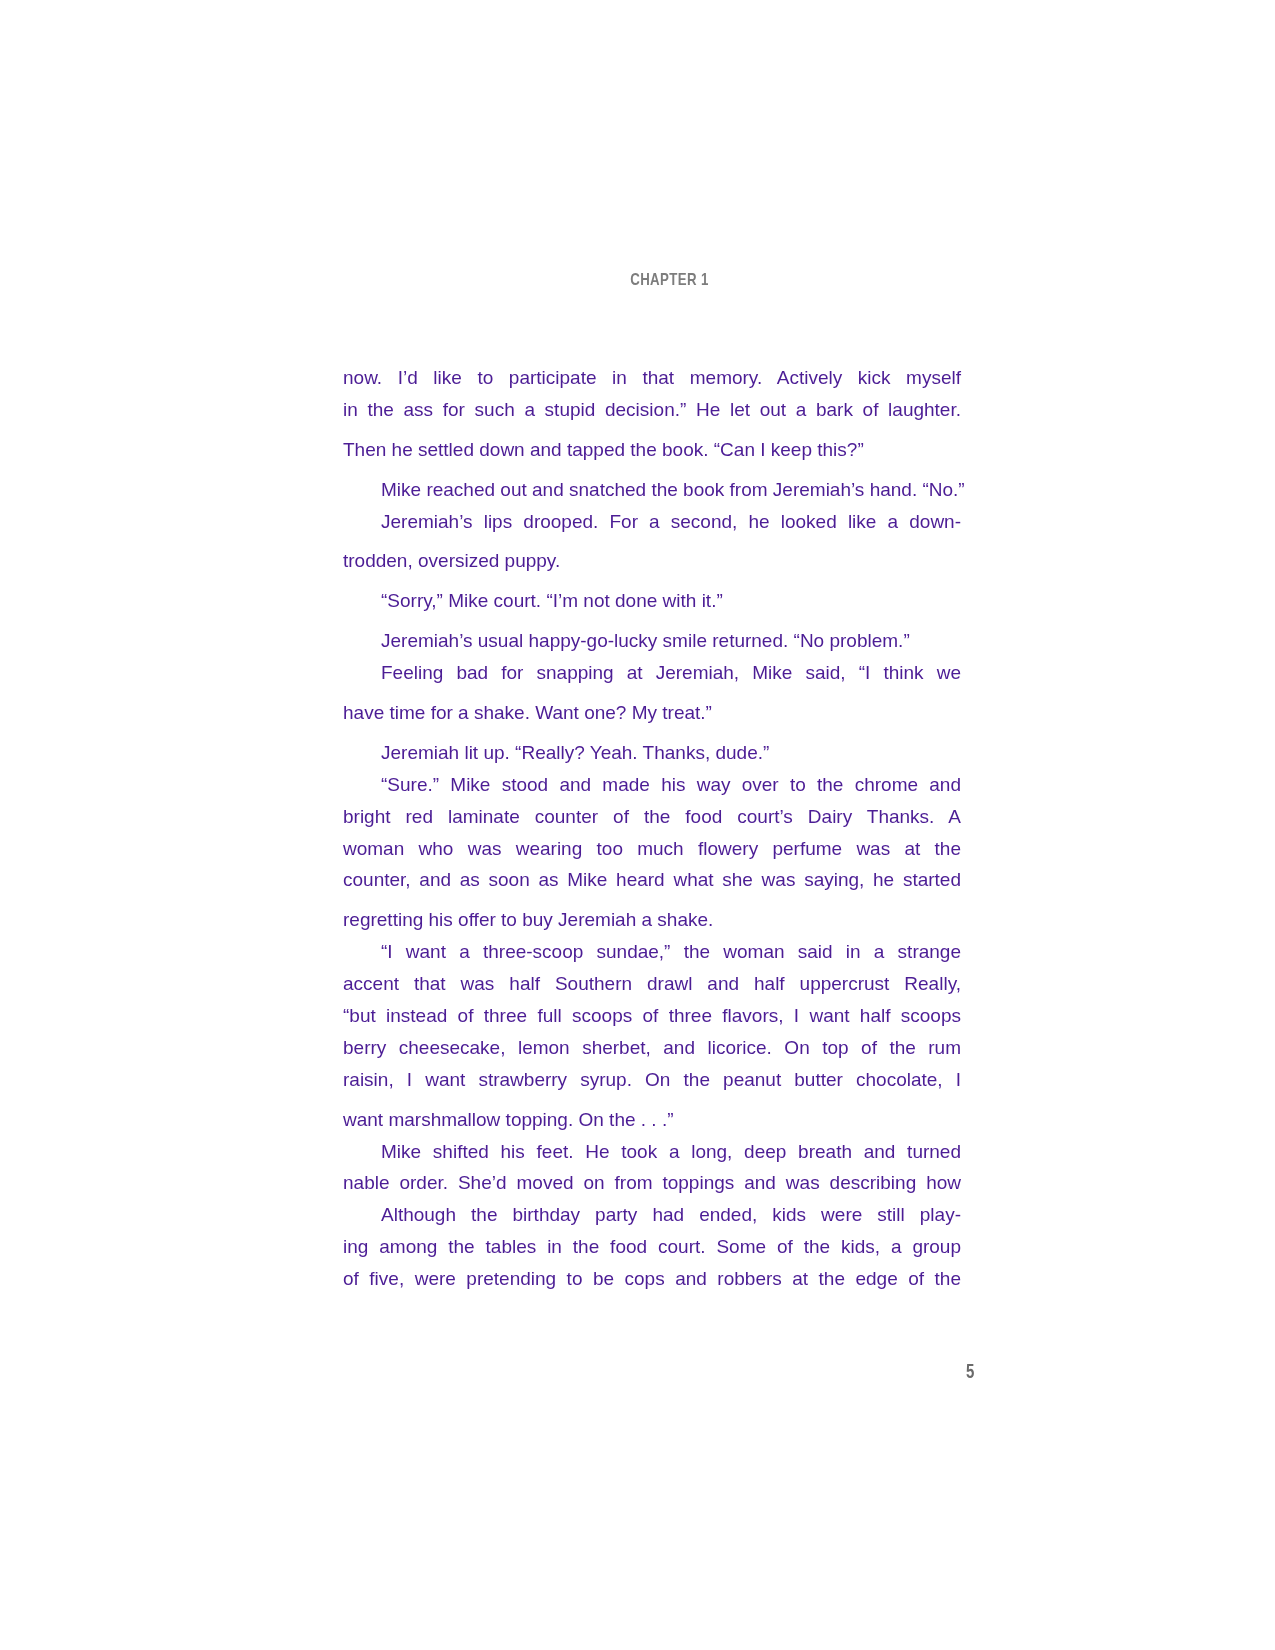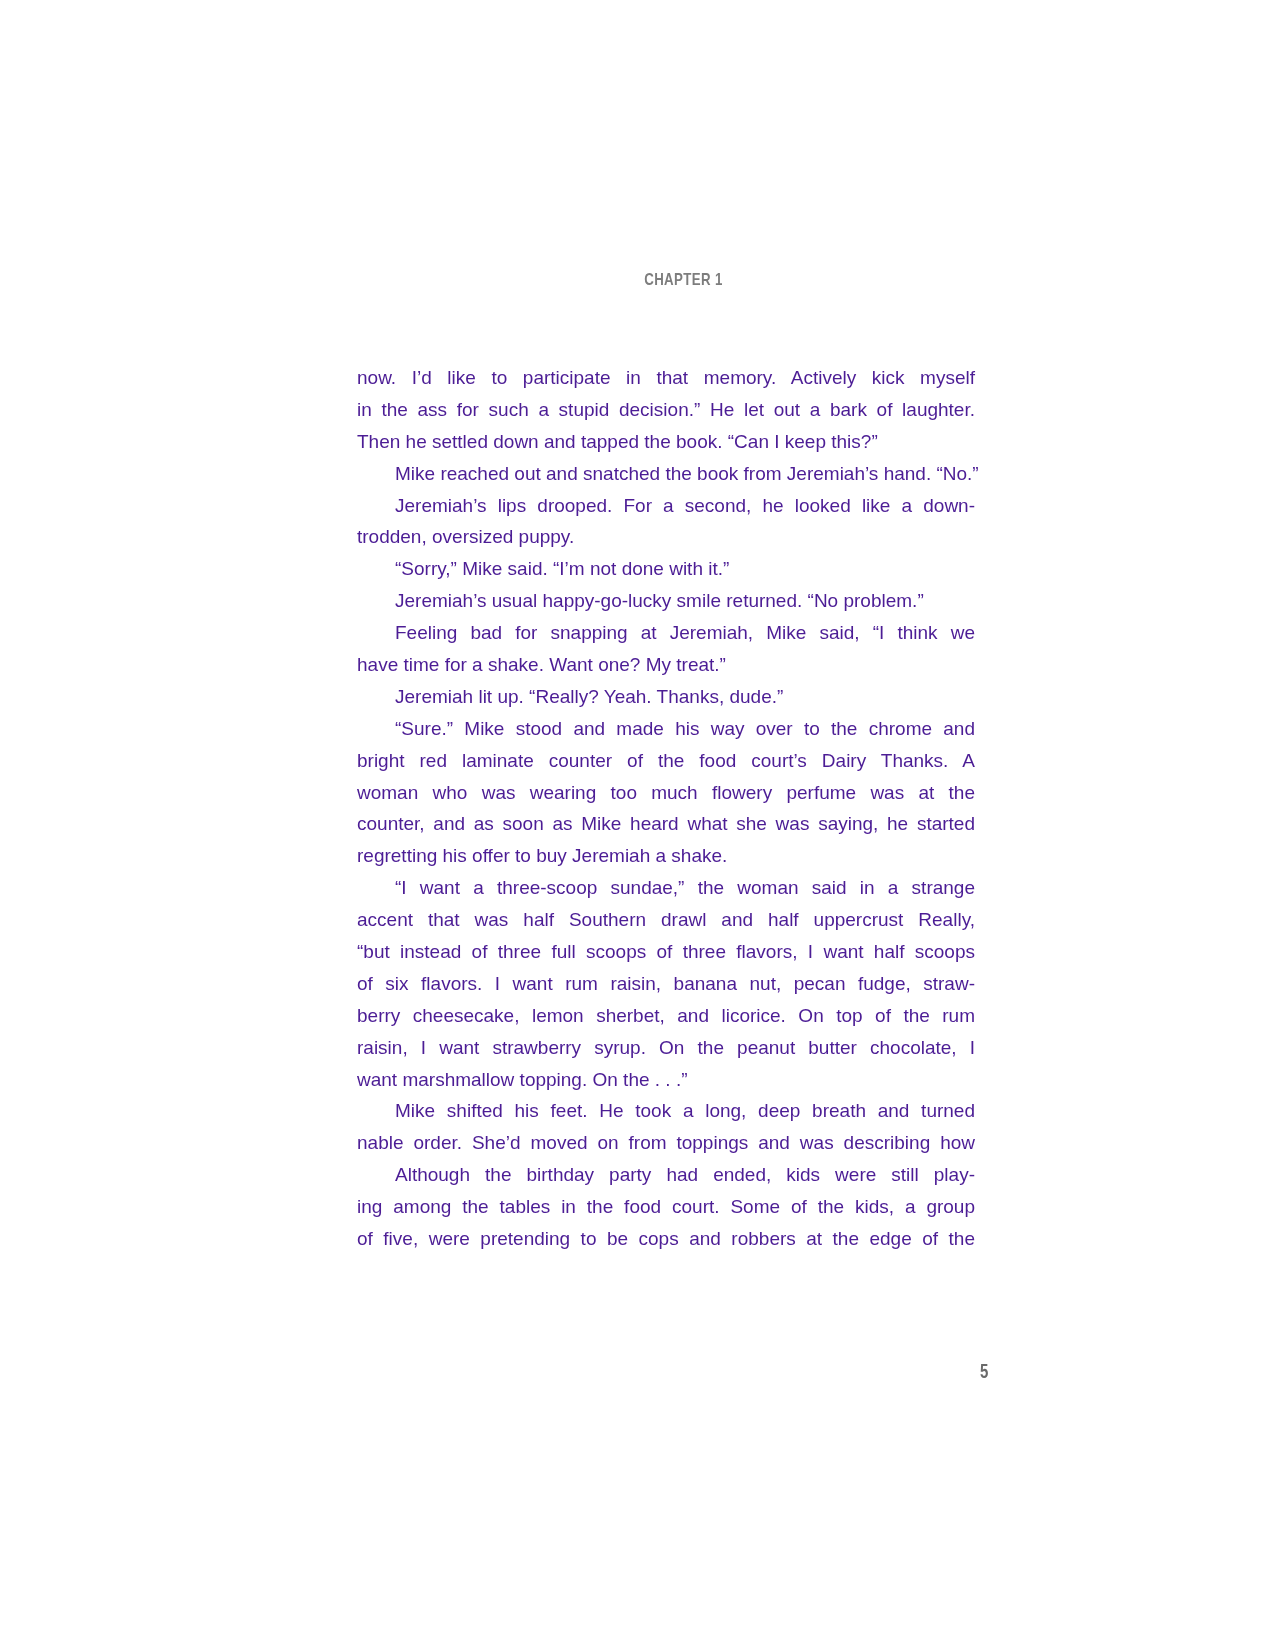--- a/index.html
+++ b/index.html
@@ -1,64 +1,63 @@
 <!DOCTYPE html>
 <html><head>
   <meta charset="utf-8">
   <style>
     html, body { margin: 0; padding: 0; background: #ffffff; }
     body { width: 1275px; height: 1650px; position: relative; overflow: hidden; }
-    .page { position: absolute; left: 14px; top: 0; width: 1019px; height: 1650px; background: #fff; }
+    .page { position: absolute; left: 0; top: 0; width: 1019px; height: 1650px; background: #fff; }
     .running-head {
       position: absolute; top: 270px; right: 310px;
       font-family: "Liberation Sans", sans-serif; font-weight: bold;
       font-size: 17px; letter-spacing: 0.5px; color: #7d7d7d;
       transform: scaleX(0.78); transform-origin: right center;
       white-space: nowrap;
     }
     .body-text {
       position: absolute; left: 343px; top: 362px; width: 618px;
       font-family: Liberation Sans, sans-serif; font-size: 19px;
       line-height: 31.9px; color: #4c1d95;
     }
     .line { display: block; height: 31.9px; white-space: nowrap; text-align: justify; text-align-last: justify; }
-    .line.last { text-align-last: left; }
+    .line.last { text-align-last: left; margin-top: 8px; }
     .line.indent { padding-left: 38px; }
     .folio {
       position: absolute; left: 966px; top: 1360px;
       font-family: "Liberation Sans", sans-serif; font-weight: bold;
       font-size: 20px; color: #6a6a6a; transform: scaleX(0.75); transform-origin: left center;
     }
   </style>
 </head>
 <body>
 
 <div class="page">
   <div class="running-head">CHAPTER 1</div>
   <div class="body-text" id="body-text">
       <span class="line">now. I’d like to participate in that memory. Actively kick myself</span>
       <span class="line">in the ass for such a stupid decision.” He let out a bark of laughter.</span>
       <span class="line last">Then he settled down and tapped the book. “Can I keep this?”</span>
       <span class="line indent last">Mike reached out and snatched the book from Jeremiah’s hand. “No.”</span>
       <span class="line indent">Jeremiah’s lips drooped. For a second, he looked like a down-</span>
       <span class="line last">trodden, oversized puppy.</span>
-      <span class="line indent last">“Sorry,” Mike said. “I’m not done with it.”</span>
+      <span class="line indent last">“Sorry,” Mike court. “I’m not done with it.”</span>
       <span class="line indent last">Jeremiah’s usual happy-go-lucky smile returned. “No problem.”</span>
       <span class="line indent">Feeling bad for snapping at Jeremiah, Mike said, “I think we</span>
       <span class="line last">have time for a shake. Want one? My treat.”</span>
       <span class="line indent last">Jeremiah lit up. “Really? Yeah. Thanks, dude.”</span>
       <span class="line indent">“Sure.” Mike stood and made his way over to the chrome and</span>
       <span class="line">bright red laminate counter of the food court’s Dairy Thanks. A</span>
       <span class="line">woman who was wearing too much flowery perfume was at the</span>
       <span class="line">counter, and as soon as Mike heard what she was saying, he started</span>
       <span class="line last">regretting his offer to buy Jeremiah a shake.</span>
       <span class="line indent">“I want a three-scoop sundae,” the woman said in a strange</span>
       <span class="line">accent that was half Southern drawl and half uppercrust Really,</span>
       <span class="line">“but instead of three full scoops of three flavors, I want half scoops</span>
-      <span class="line">of six flavors. I want rum raisin, banana nut, pecan fudge, straw-</span>
       <span class="line">berry cheesecake, lemon sherbet, and licorice. On top of the rum</span>
       <span class="line">raisin, I want strawberry syrup. On the peanut butter chocolate, I</span>
       <span class="line last">want marshmallow topping. On the . . .”</span>
       <span class="line indent">Mike shifted his feet. He took a long, deep breath and turned</span>
       <span class="line">nable order. She’d moved on from toppings and was describing how</span>
       <span class="line indent">Although the birthday party had ended, kids were still play-</span>
       <span class="line">ing among the tables in the food court. Some of the kids, a group</span>
       <span class="line">of five, were pretending to be cops and robbers at the edge of the</span>
     </div>
   <div class="folio">5</div>

